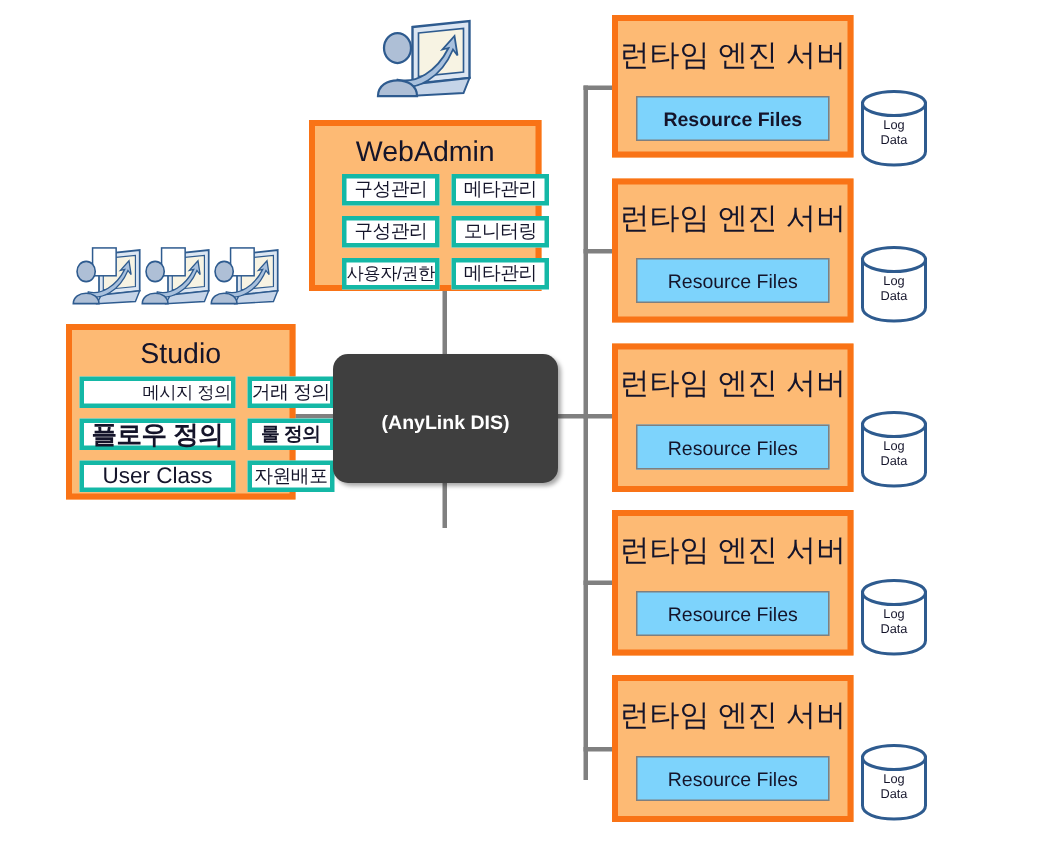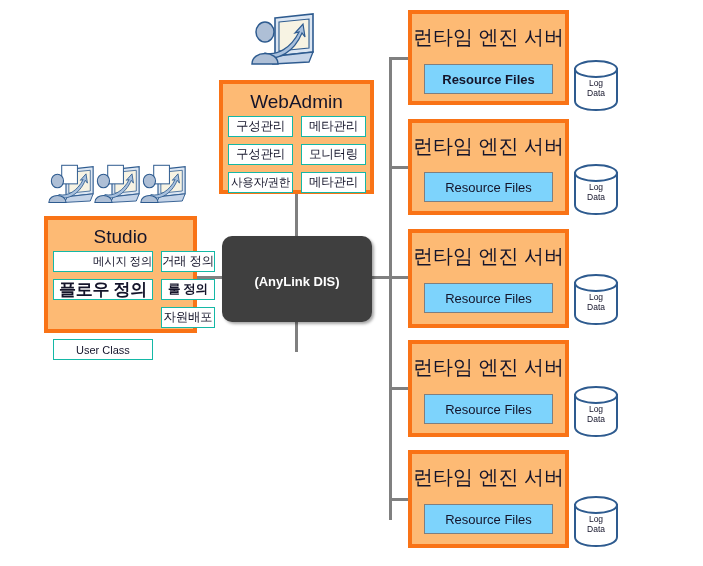--- a/index.html
+++ b/index.html
@@ -45,33 +45,33 @@
 
   
   .btn-grid {
     position: absolute;
     display: grid;
     grid-template-columns: repeat(2, 1fr);
     gap: 7px 8px;
   }
   .minibtn {
     background: #ffffff;
-    border: 1px solid #14b8a6;
+    border: 3px solid #14b8a6;
     box-sizing: border-box;
     font-size: 12.5px;
     color: #14142a;
     display: flex;
     align-items: center;
     justify-content: center;
     height: 21px;
     white-space: nowrap;
     letter-spacing: -0.3px;
   }
   .minibtn.bold { font-weight: bold; }
-  .minibtn.latin { font-size: 11px; letter-spacing: 0px; margin-top: 32px; }
+  .minibtn.latin { font-size: 15px; letter-spacing: 0px; }
 
   
   .resbox {
     position: absolute;
     background: #7dd3fc;
     border: 1px solid #7f7f7f;
     box-sizing: border-box;
     display: flex;
     align-items: center;
     justify-content: center;
@@ -152,21 +152,21 @@
       <polygon points="32,10 62,7 62,36 32,39" fill="#f7f3e3" stroke="#2e5b8f" stroke-width="1.1"></polygon>
       <polygon points="30,44 66,40 62,50 26,52" fill="#c5d4e8" stroke="#2e5b8f" stroke-width="1.3"></polygon>
 
       <path d="M18,41 C30,44 44,36 52,20 L48,21 L56,12 L58,25 L55,21 C47,40 31,49 17,45 Z" fill="#a8c0dd" stroke="#2e5b8f" stroke-width="1.2"></path>
 
       <ellipse cx="18" cy="20" rx="9" ry="10" fill="#aebfd6" stroke="#2e5b8f" stroke-width="1.5"></ellipse>
       <path d="M5,52 C5,38 31,38 31,52 Z" fill="#aebfd6" stroke="#2e5b8f" stroke-width="1.5"></path>
     </svg>
   </div>
 
-  <div class="panel" style="left:219px; top:80px; width:155px; height:114px;">
+  <div class="panel" style="left:206px; top:80px; width:155px; height:114px;">
     <div class="panel-title" style="margin-top:8px;">WebAdmin</div>
   </div>
   <div class="btn-grid" style="left:228px; top:116px; width:138px;">
     <div class="minibtn">구성관리</div>
     <div class="minibtn">메타관리</div>
     <div class="minibtn">구성관리</div>
     <div class="minibtn">모니터링</div>
     <div class="minibtn" style="font-size:11.5px;">사용자/권한</div>
     <div class="minibtn">메타관리</div>
   </div>

